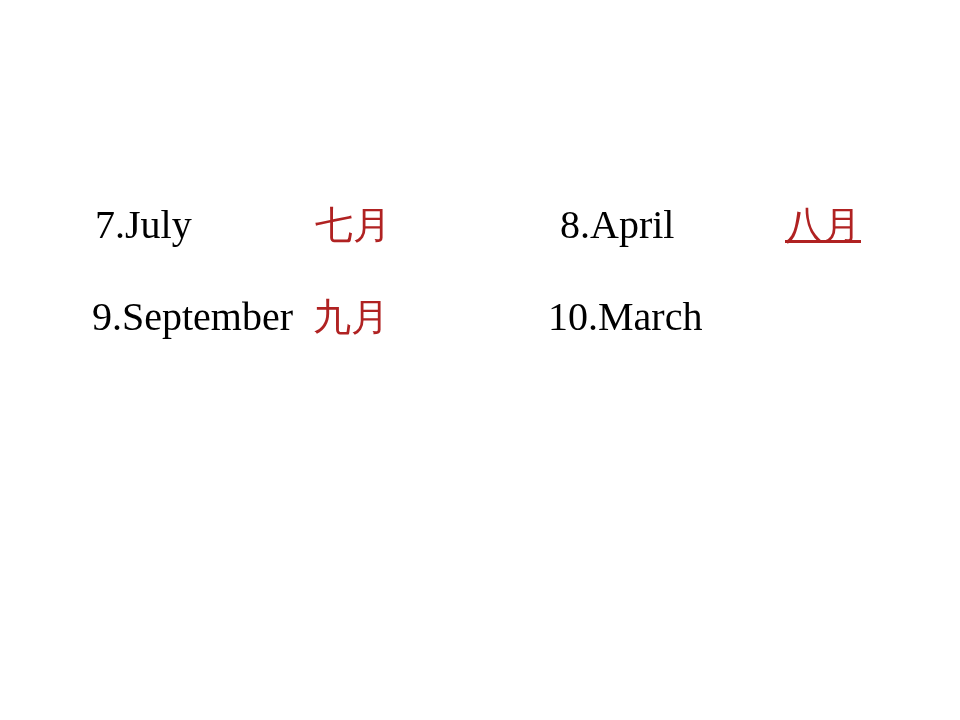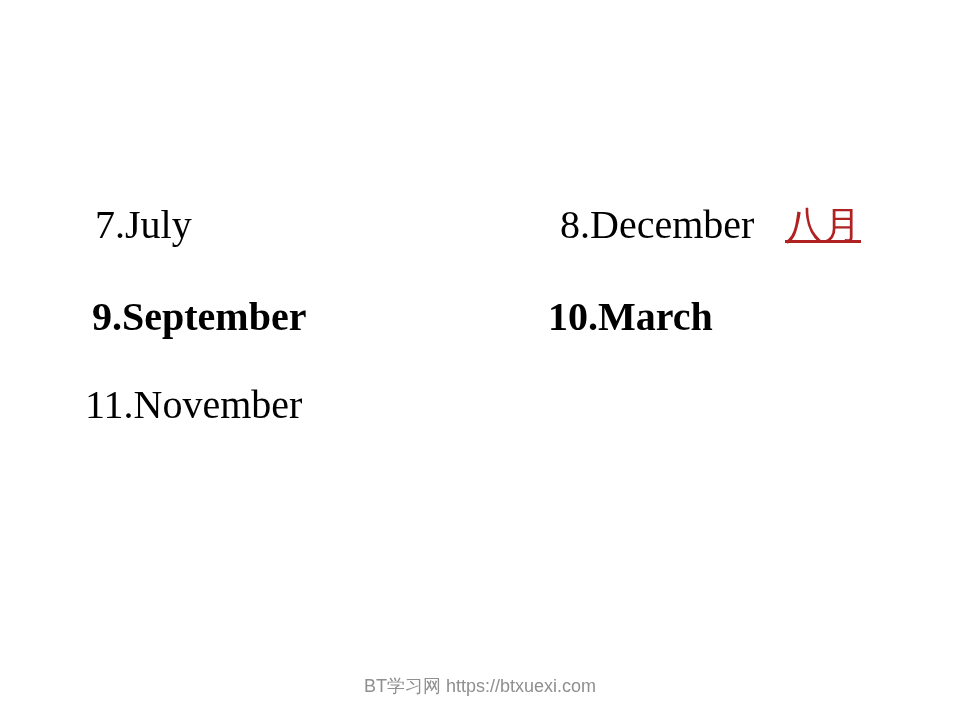--- a/index.html
+++ b/index.html
@@ -26,21 +26,21 @@
     color: #000000;
     font-family: "Liberation Serif", "DejaVu Serif", serif;
   }
   .chinese {
     color: #b02222;
     font-family: "Liberation Serif", "DejaVu Serif", serif;
     font-size: 38px;
   }
   
   .r1 { top: 191px; }
-  .r2 { top: 283px; font-weight: bold; }
+  .r2 { top: 283px; }
   .r3 { top: 371px; }
   
   .e1 { left: 95px; }
   .c1 { left: 315px; }
   .e2 { left: 560px; }
   .c2 { left: 785px; text-decoration: underline; }
   .e3 { left: 92px; }
   .c3 { left: 313px; }
   .e4 { left: 548px; }
   .c4 { left: 785px; }
@@ -60,26 +60,26 @@
     font-family: "Liberation Sans", "DejaVu Sans", sans-serif;
     white-space: nowrap;
   }
 </style>
 </head>
 <body>
 
 <div class="slide">
 
   <span class="cell english r1 e1">7.July</span>
+  <span class="cell chinese r1 c1">七月</span>
 
-  <span class="cell english r1 e2">8.December</span>
+  <span class="cell english r1 e2">8.April</span>
   <span class="cell chinese r1 c2">八月</span>
 
   <span class="cell english r2 e3">9.September</span>
+  <span class="cell chinese r2 c3">九月</span>
 
   <span class="cell english r2 e4">10.March</span>
 
-  <span class="cell english r3 e5">11.November</span>
 
 
-  <div class="watermark">BT学习网 https://btxuexi.com</div>
 
 </div>
 
 </body></html>

